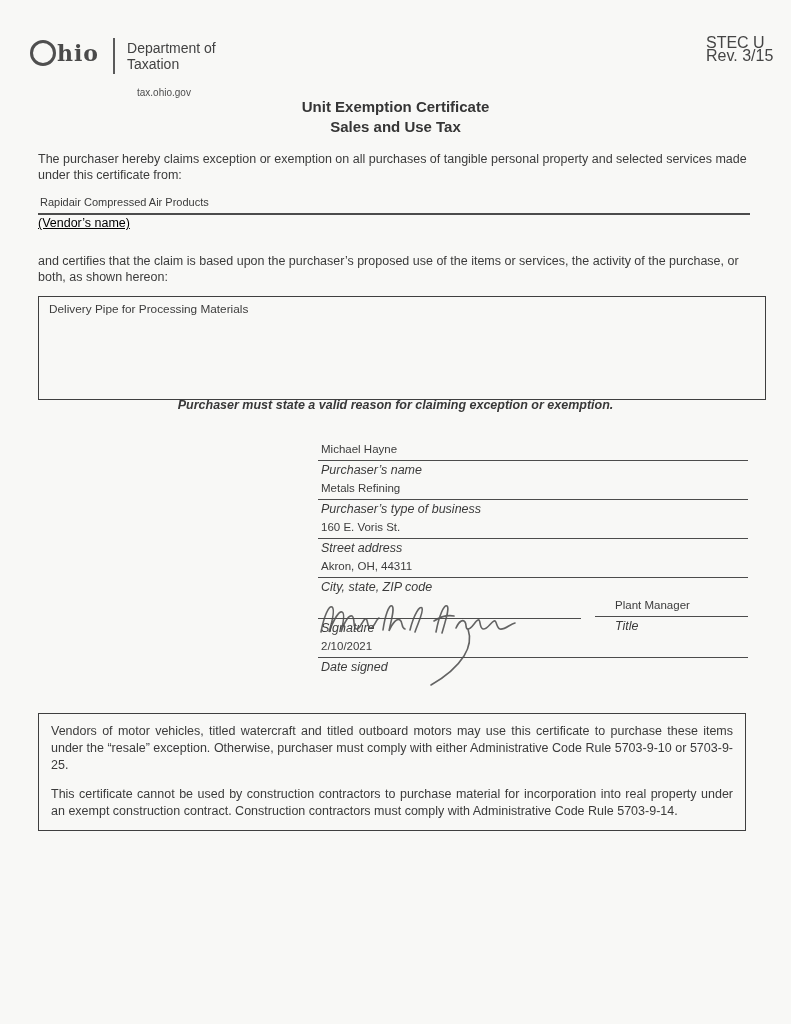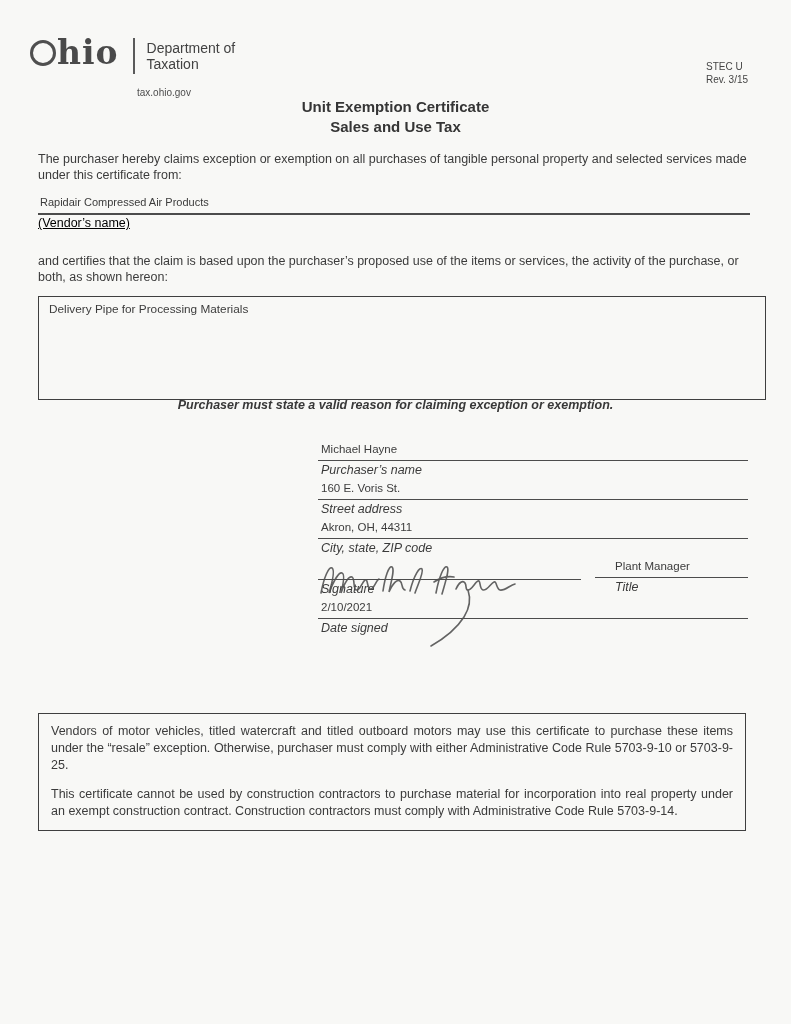--- a/index.html
+++ b/index.html
@@ -9,25 +9,25 @@
     background:#f8f8f6;
     font-family:"Liberation Sans","DejaVu Sans",sans-serif;
     color:#3b3b3b;
     overflow:hidden;
     margin:0 auto;
   }
   
   .logo{position:absolute;top:38px;left:30px;display:flex;align-items:flex-start;}
   .ohio{display:flex;align-items:center;font-family:"DejaVu Serif","Liberation Serif",serif;font-weight:bold;color:#4a4a4a;}
   .ohio .o-circle{display:inline-block;width:26px;height:26px;border:3.5px solid #4f4f4f;border-radius:50%;margin-right:1px;box-sizing:border-box;}
-  .ohio .hio{font-size:33px;line-height:30px;letter-spacing:1px;}
+  .ohio .hio{font-size:22px;line-height:30px;letter-spacing:1px;}
   .logo-divider{width:2px;height:36px;background:#5a5a5a;margin:0 12px 0 14px;}
   .dept{font-size:14px;font-weight:normal;color:#424242;line-height:16px;padding-top:2px;}
   .website{position:absolute;top:87px;left:137px;font-size:10px;color:#4d4d4d;}
-  .formcode{position:absolute;top:36px;left:706px;font-size:10px;line-height:13px;color:#454545;margin-top:24px;}
+  .formcode{position:absolute;top:36px;left:706px;font-size:16px;line-height:13px;color:#454545;}
   
   .title{position:absolute;top:97px;left:0;width:100%;text-align:center;font-size:15px;font-weight:bold;color:#353535;line-height:20px;}
   
   .para{position:absolute;left:38px;width:720px;font-size:12.5px;line-height:16px;color:#3b3b3b;}
   .p-intro{top:151px;}
   .p-certifies{top:253px;}
   
   .vendor-line{position:absolute;top:196px;left:38px;width:710px;border-bottom:2px solid #4c4c4c;padding:0 0 2px 2px;font-size:11px;min-height:15px;}
   .vendor-caption{position:absolute;top:216px;left:38px;width:710px;text-align:left;font-size:12.5px;color:#000000;text-decoration:underline;}
   
@@ -90,20 +90,24 @@
 
   <div class="instruction">Purchaser must state a valid reason for claiming exception or exemption.</div>
 
   <div class="fields">
 
     <div class="frow">
       <div class="fvalue">Michael Hayne</div>
       <div class="flabel">Purchaser’s name</div>
     </div>
 
+    <div class="frow">
+      <div class="fvalue">Metals Refining</div>
+      <div class="flabel">Purchaser’s type of business</div>
+    </div>
 
     <div class="frow">
       <div class="fvalue">160 E. Voris St.</div>
       <div class="flabel">Street address</div>
     </div>
 
     <div class="frow">
       <div class="fvalue">Akron, OH, 44311</div>
       <div class="flabel">City, state, ZIP code</div>
     </div>

